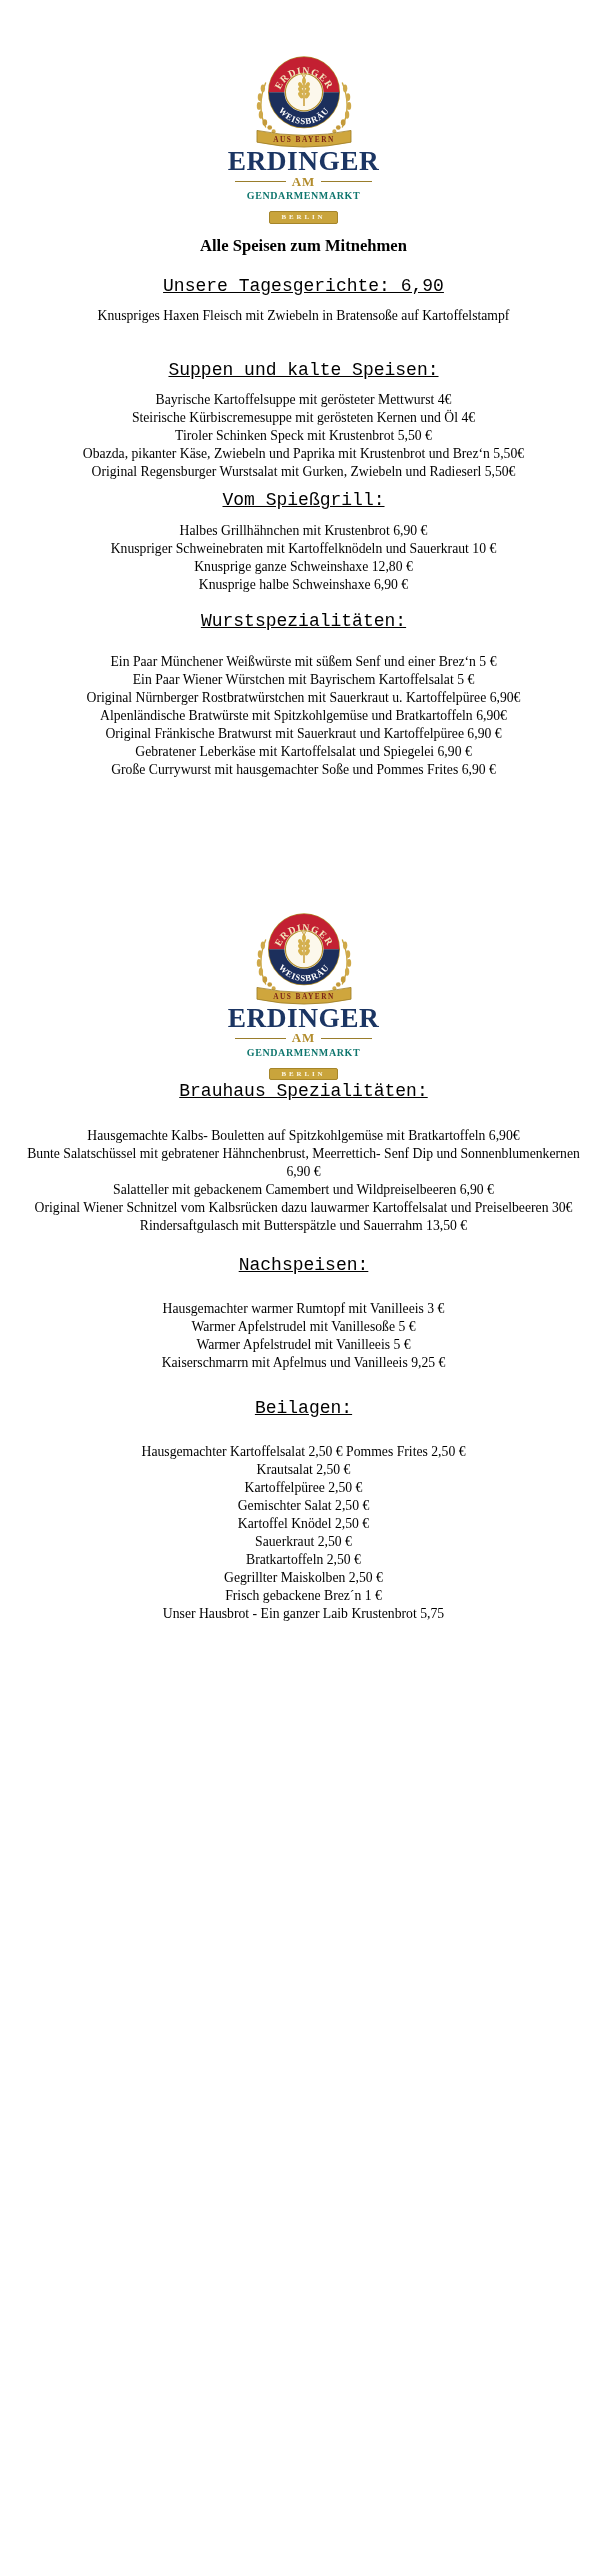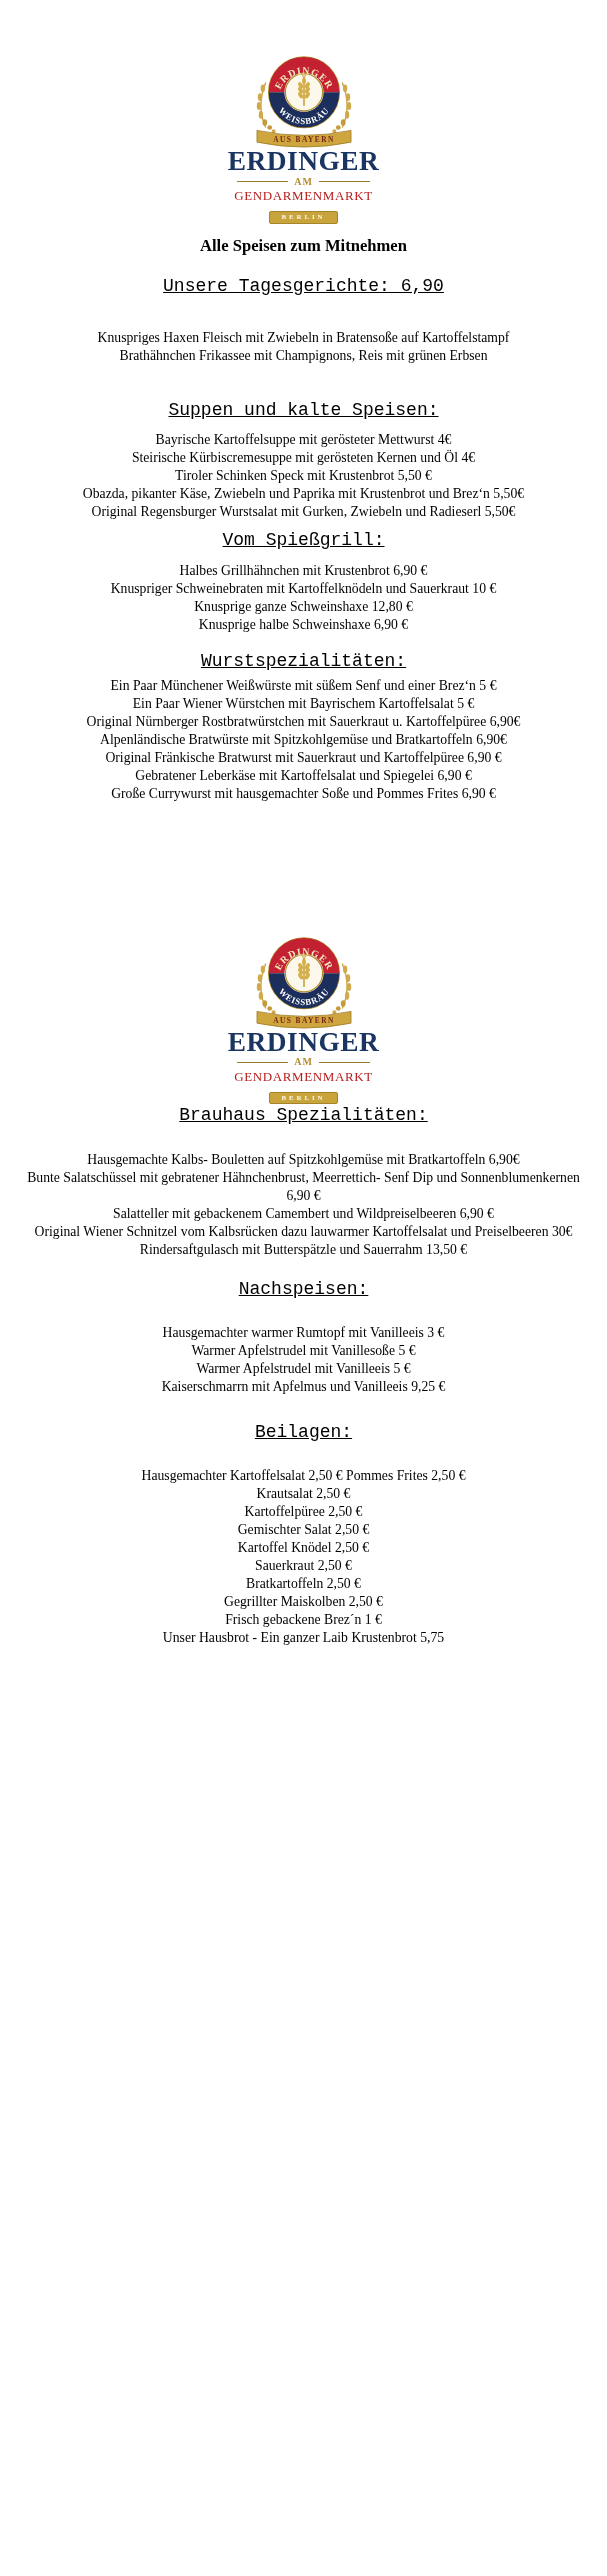--- a/index.html
+++ b/index.html
@@ -48,31 +48,31 @@
     margin: 2px 0 1px;
     height: 8.8px;
   }
   .logo .am-divider .rule {
     display: inline-block;
     width: 51px;
     height: 1px;
     background: #9a7d2b;
   }
   .logo .am-divider .am {
-    font-size: 10px;
+    font-size: 13px;
     font-weight: 700;
     letter-spacing: 1px;
     color: #b28c2c;
     line-height: 8.8px;
   }
   .logo .location {
-    font-size: 13px;
-    font-weight: 400;
+    font-size: 10px;
+    font-weight: 700;
     letter-spacing: 0.6px;
-    color: #b91c1c;
+    color: #0f766e;
     line-height: 17.6px;
   }
   .logo .city-badge {
     display: inline-block;
     margin-top: 2px;
     padding: 1px 11.7px 2px;
     background: #c9a43c;
     border: 1px solid #a5852a;
     border-radius: 2px;
     font-size: 6.9px;
@@ -93,27 +93,27 @@
     font-size: 18px;
     line-height: 18.6px;
     text-decoration: underline;
     font-family: Liberation Mono, monospace;
   }
   .subtitle { margin-top: 19.6px; }
   .menu-item {
     font-size: 13.7px;
     line-height: 18px;
   }
-  .intro-items { margin-top: 34px; }
+  .intro-items { margin-top: 12px; }
 
   .menu-section .heading { margin-bottom: 11.7px; }
   .sec-suppen       { margin-top: 36px; }
   .sec-spiessgrill  { margin-top: 9.8px; }
   .sec-wurst        { margin-top: 18.6px; }
-  .sec-wurst .heading { margin-bottom: 6px; }
+  .sec-wurst .heading { margin-bottom: 22px; }
   .sec-brauhaus     { margin-top: 2px; }
   .sec-brauhaus .heading    { margin-bottom: 25.5px; }
   .sec-nachspeisen  { margin-top: 21.5px; }
   .sec-nachspeisen .heading { margin-bottom: 25.5px; }
   .sec-beilagen     { margin-top: 27px; }
   .sec-beilagen .heading    { margin-bottom: 25.5px; }
 </style>
 </head>
 <body>
 
@@ -181,21 +181,20 @@
     <div class="city-badge">BERLIN</div>
   </div>
 </div>
 
     <div class="page-title">Alle Speisen zum Mitnehmen</div>
 
     <div class="heading subtitle">Unsere Tagesgerichte: 6,90</div>
 
     <div class="intro-items">
       <div class="menu-item">Knuspriges Haxen Fleisch mit Zwiebeln in Bratensoße auf Kartoffelstampf</div>
-      <div class="menu-item">Brathähnchen Frikassee mit Champignons, Reis mit grünen Erbsen</div>
     </div>
 
     <div id="sections-1">
         <section class="menu-section sec-suppen">
           <div class="heading">Suppen und kalte Speisen:</div>
           <div class="items">
             <div class="menu-item">Bayrische Kartoffelsuppe mit gerösteter Mettwurst 4€</div>
             <div class="menu-item">Steirische Kürbiscremesuppe mit gerösteten Kernen und Öl 4€</div>
             <div class="menu-item">Tiroler Schinken Speck mit Krustenbrot 5,50 €</div>
             <div class="menu-item">Obazda, pikanter Käse, Zwiebeln und Paprika mit Krustenbrot und Brez‘n 5,50€</div>

